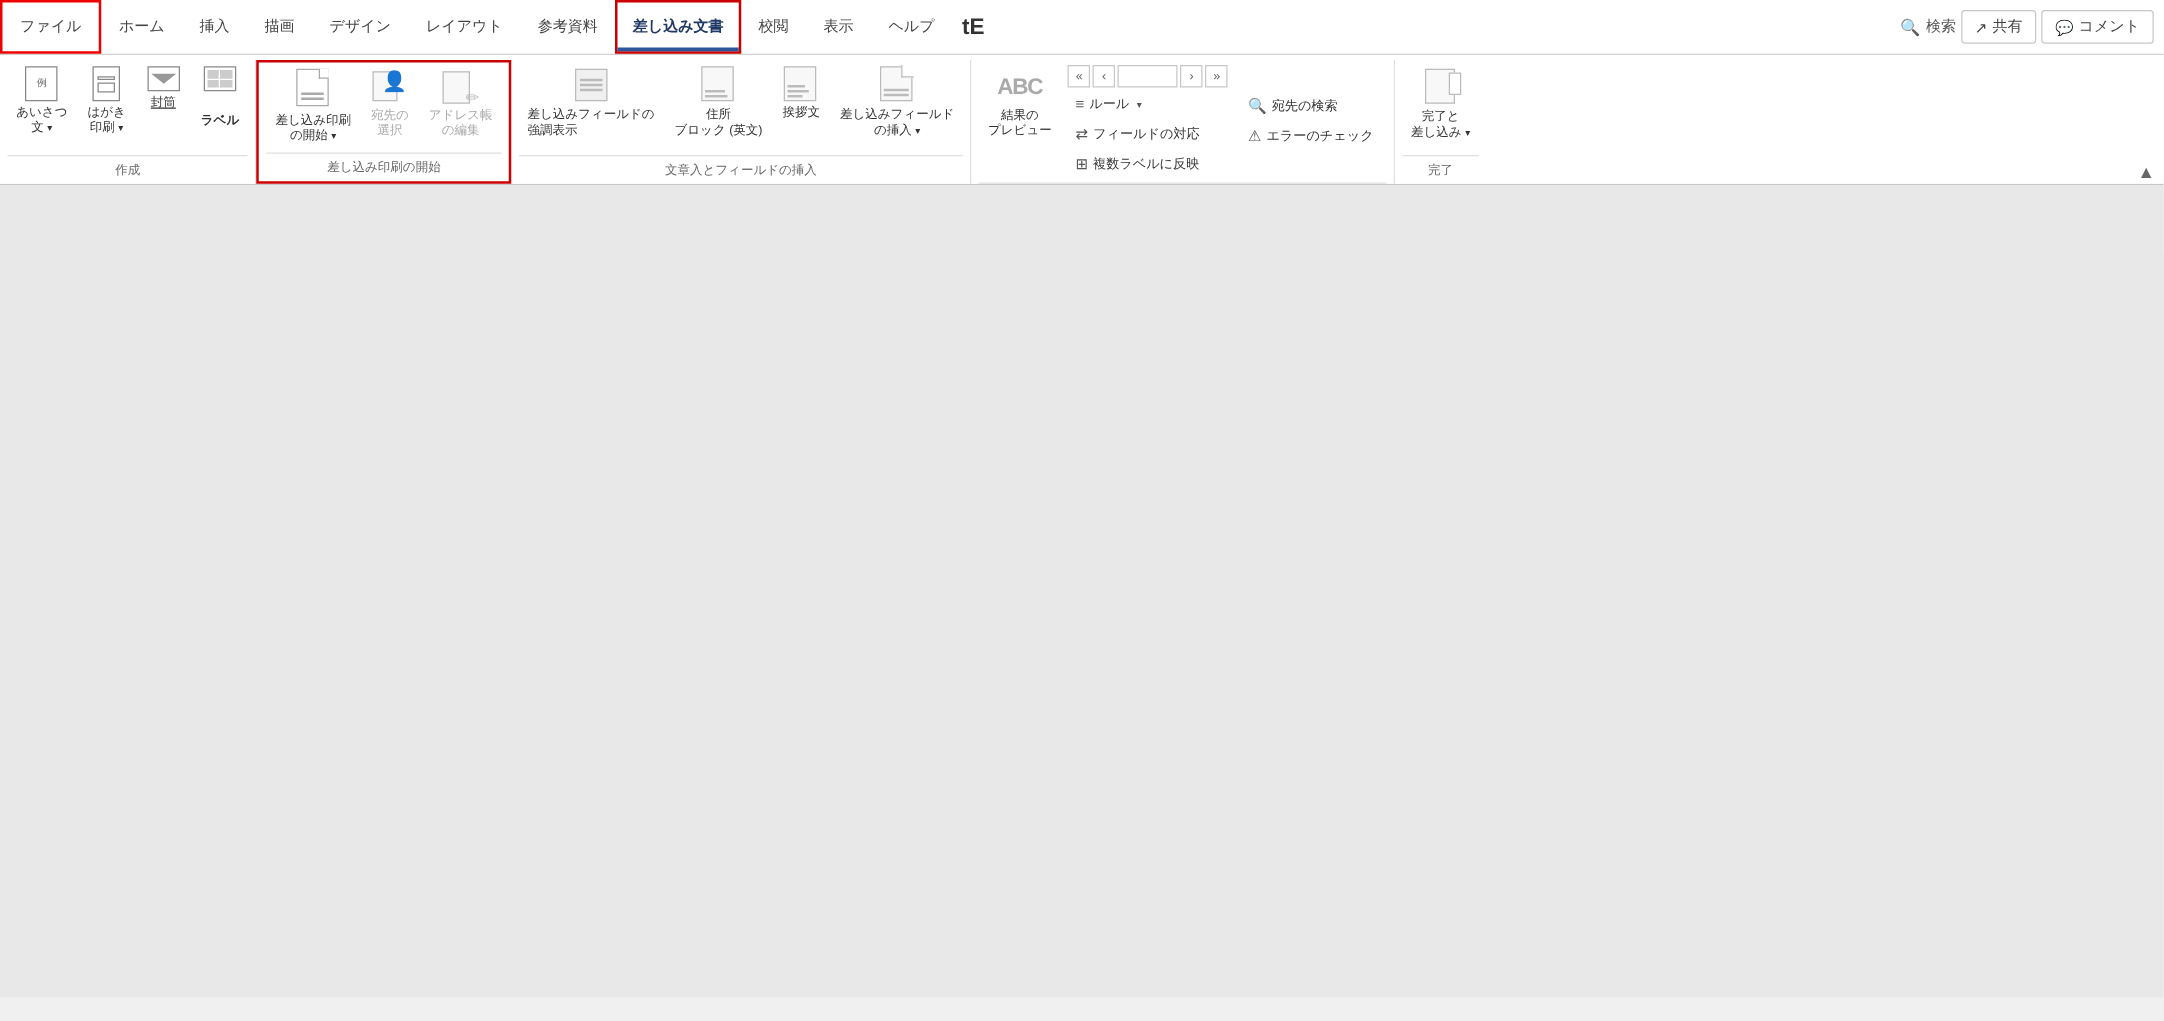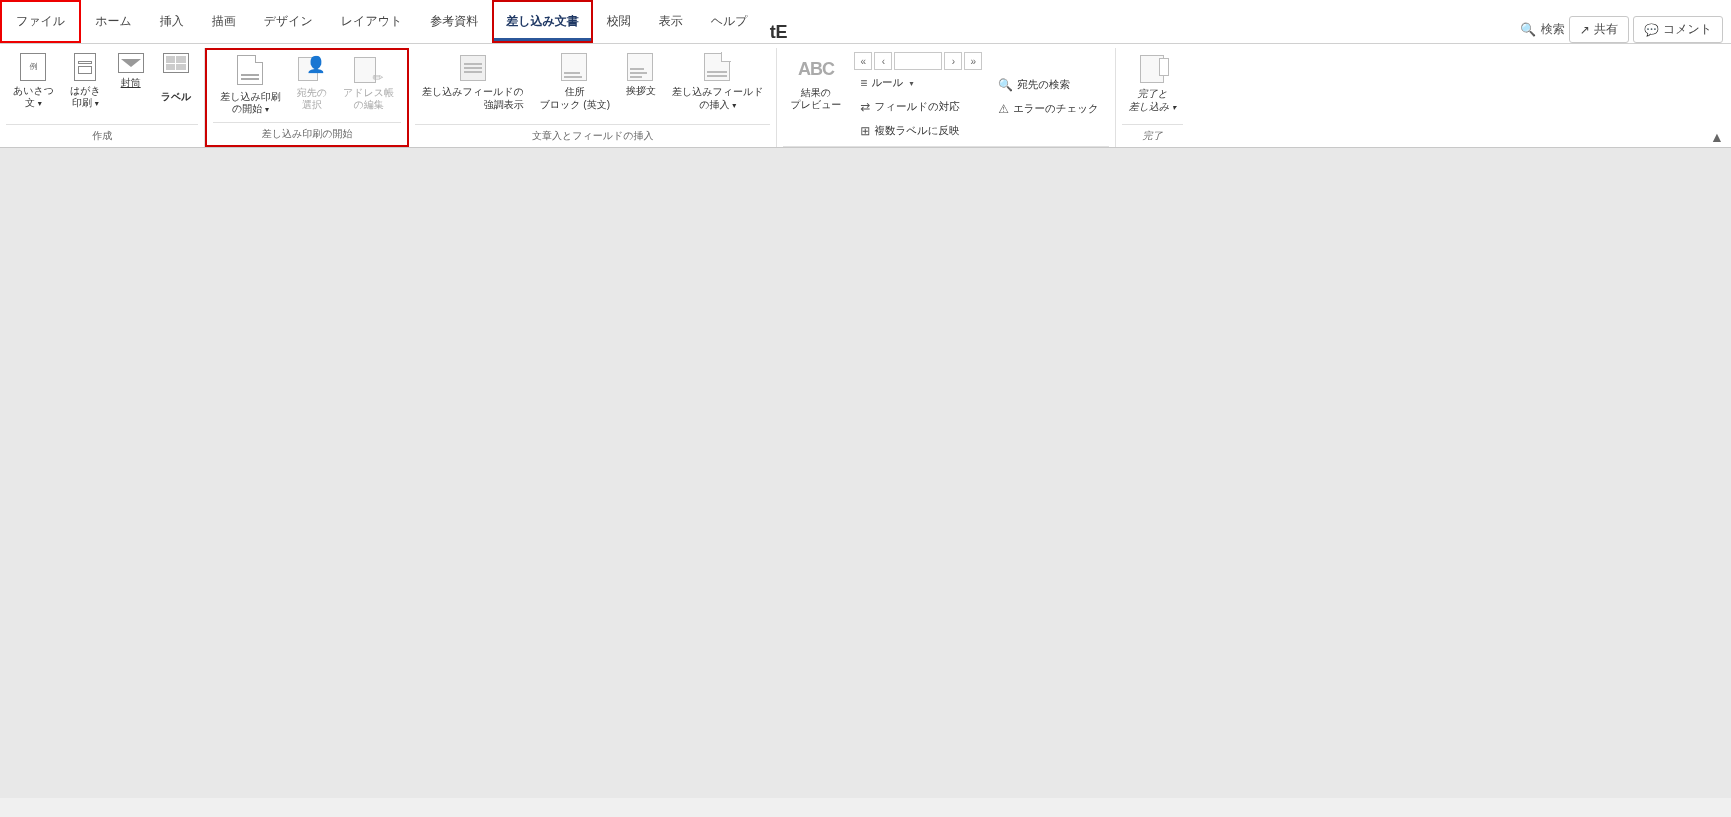--- a/index.html
+++ b/index.html
@@ -14,21 +14,21 @@
     
     .ribbon {
       background: #ffffff;
       border-bottom: 1px solid #c8c8c8;
       user-select: none;
     }
 
     
     .tab-bar {
       display: flex;
-      align-items: flex-end;
+      align-items: center;
       height: 44px;
       background: #ffffff;
       border-bottom: 1px solid #d0d0d0;
       padding-left: 0;
     }
 
     .tab-item {
       display: flex;
       align-items: center;
       justify-content: center;
@@ -399,21 +399,21 @@
       <div class="ribbon-group-items">
 
         <div class="ribbon-btn" style="min-width:55px;">
           <div style="width:30px;height:30px;display:flex;align-items:center;justify-content:center;">
             <div style="border:1.5px solid #bbb;width:26px;height:26px;background:#f0f0f0;display:flex;flex-direction:column;justify-content:center;gap:2px;padding:3px;">
               <div style="height:2px;background:#bbb;"></div>
               <div style="height:2px;background:#bbb;"></div>
               <div style="height:2px;background:#bbb;"></div>
             </div>
           </div>
-          <div class="btn-label" style="font-size:10px;text-align:right;line-height:1.3;">差し込みフィールドの<br>強調表示</div>
+          <div class="btn-label" style="font-size:10px;text-align:left;line-height:1.3;">差し込みフィールドの<br>強調表示</div>
         </div>
 
 
         <div class="ribbon-btn">
           <div style="width:28px;height:30px;">
             <div style="border:1.5px solid #bbb;width:26px;height:28px;background:#f8f8f8;display:flex;flex-direction:column;justify-content:flex-end;gap:2px;padding:2px;">
               <div style="height:2px;background:#bbb;width:80%;"></div>
               <div style="height:2px;background:#bbb;width:90%;"></div>
             </div>
           </div>
@@ -495,21 +495,21 @@
           <div class="ribbon-btn-small">
             <span class="small-icon" style="font-size:12px;color:#555;">⚠</span>
             <span class="small-label">エラーのチェック</span>
           </div>
         </div>
 
       </div>
       <div class="ribbon-separator"></div>
     </div>
 
-    <div class="ribbon-group" style="border-right:none;font-style:italic;">
+    <div class="ribbon-group" style="border-right:none;">
       <div class="ribbon-group-items">
         <div class="ribbon-btn" style="min-width:52px;">
           <div style="width:30px;height:32px;display:flex;align-items:center;justify-content:center;">
             <div style="border:1.5px solid #bbb;width:24px;height:28px;background:#f8f8f8;position:relative;">
               <div style="position:absolute;top:2px;right:-6px;width:10px;height:18px;border:1.5px solid #bbb;background:#fff;"></div>
             </div>
           </div>
           <div class="btn-label" style="font-size:10px;text-align:center;line-height:1.3;">完了と<br>差し込み <span style="font-size:8px;">▾</span></div>
         </div>
       </div>

